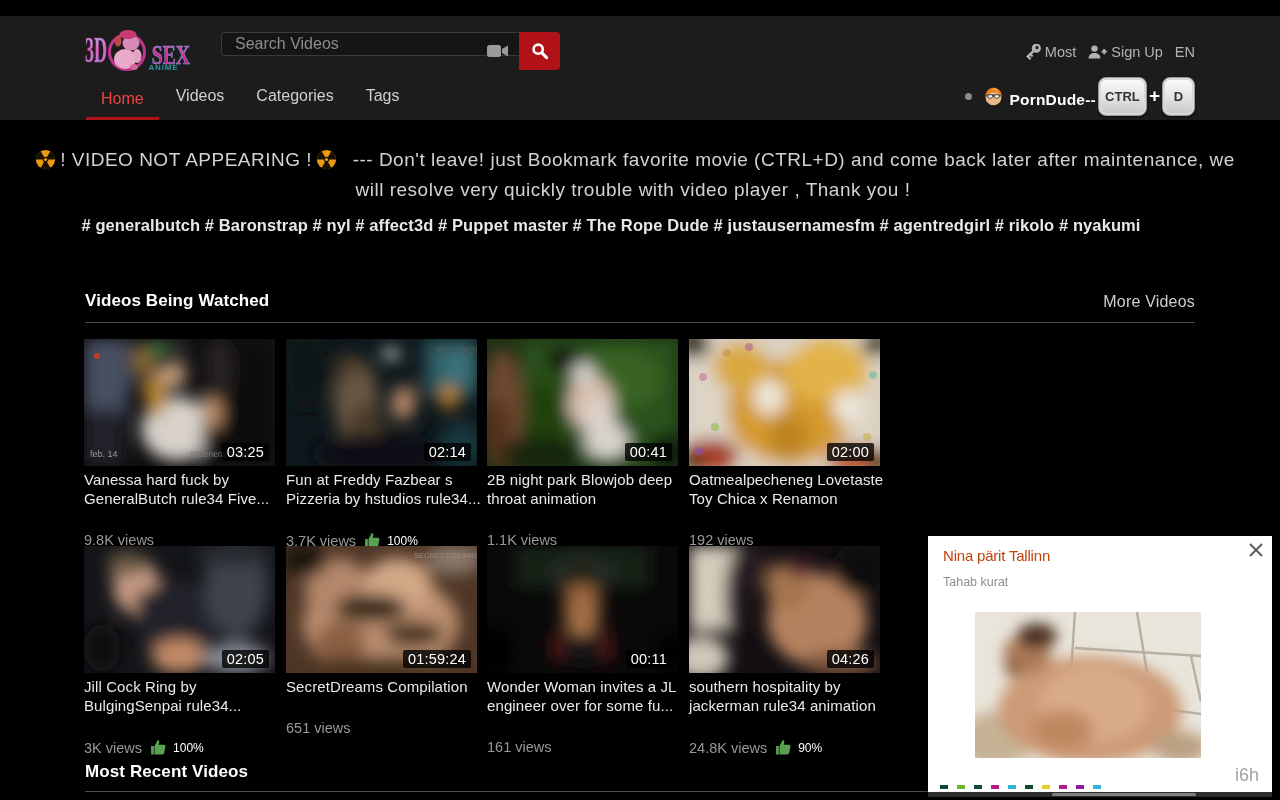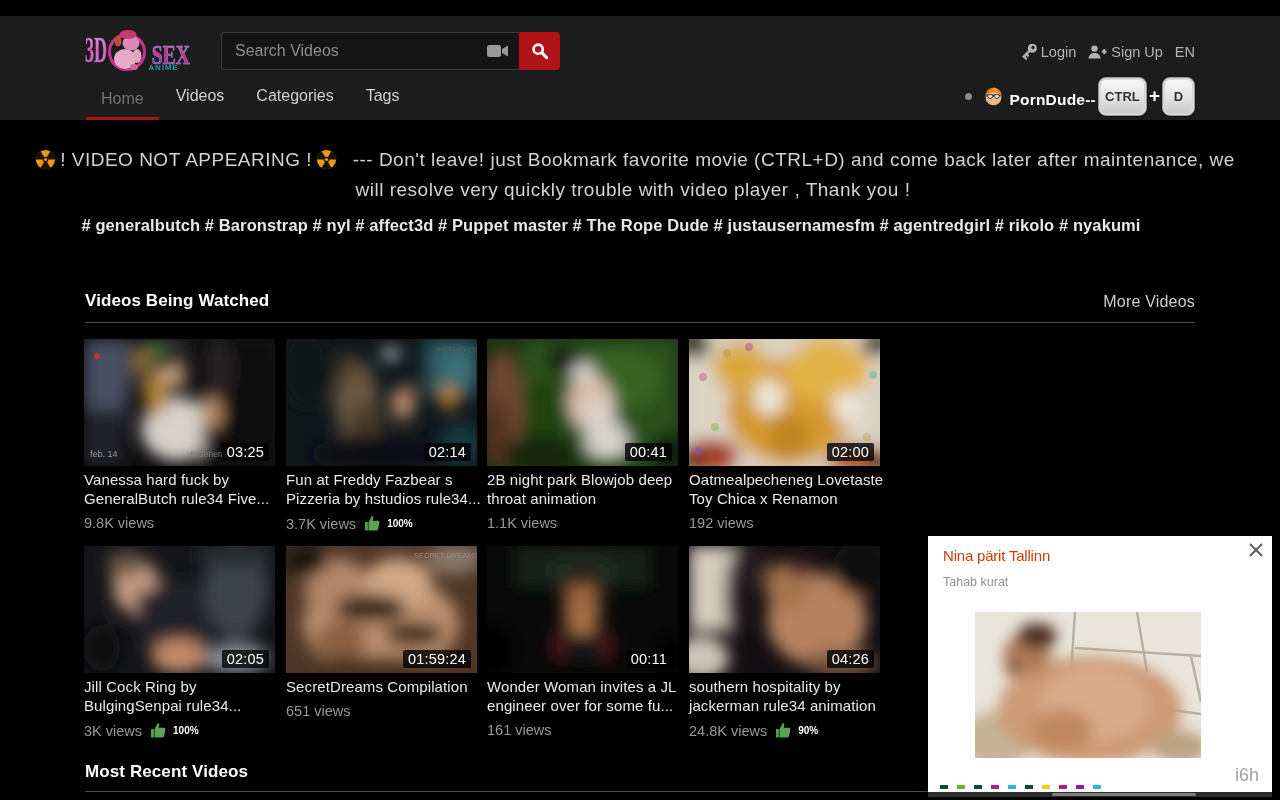--- a/index.html
+++ b/index.html
@@ -1,49 +1,49 @@
 <!DOCTYPE html>
 <html><head>
 <meta charset="utf-8">
 <style>
 * { margin:0; padding:0; box-sizing:border-box; }
 html,body { width:1280px; height:800px; background:#000; font-family:"Liberation Sans", sans-serif; overflow:hidden; position:relative; }
 .header { position:absolute; left:0; top:16px; width:1280px; height:71px; background:#1c1c1c; border-bottom:3px solid #f9a8d4; }
 .logo { position:absolute; left:85px; top:10px; width:110px; height:48px; }
 .search { position:absolute; left:221px; top:16px; height:38px; display:flex; }
-.search input { width:298px; height:38px; background:#151515; border:1px solid #3a3a3a; border-right:none; border-radius:4px 0 0 4px; color:#fef9c3; font-size:16px; padding:0 40px 0 13px; font-family:"Liberation Sans", sans-serif; outline:none; }
+.search input { width:298px; height:24px; background:#151515; border:1px solid #3a3a3a; border-right:none; border-radius:4px 0 0 4px; color:#fef9c3; font-size:16px; padding:0 40px 0 13px; font-family:"Liberation Sans", sans-serif; outline:none; }
 .search input::placeholder { color:#8d8d8d; }
 .camicon { position:absolute; left:266px; top:12px; width:22px; height:14px; }
 .searchbtn { width:41px; height:38px; background:#b01217; border:none; border-radius:0 4px 4px 0; position:relative; }
 .hdr-right { position:absolute; right:85px; top:0; height:71px; display:flex; align-items:center; gap:12px; color:#b3b3b3; font-size:14.5px; }
 .hdr-right .itm { display:flex; align-items:center; gap:4px; }
 .nav { position:absolute; left:0; top:72px; width:1280px; height:48px; background:#1c1c1c; }
 .nav ul { list-style:none; position:absolute; left:86px; top:0; height:48px; display:flex; }
 .nav li { height:48px; display:flex; align-items:center; font-size:16px; color:#cfcfcf; margin-right:2px; position:relative; padding:0 15px; }
-.nav li.active { color:#737373; border-bottom:3px solid #ab1115; padding-top:9px;}
+.nav li.active { color:#ef4444; border-bottom:3px solid #ab1115; padding-top:9px;}
 .pd { position:absolute; right:85px; top:0; height:48px; display:flex; align-items:center; }
 .pd .dot { width:7px; height:7px; background:#8a8a8a; border-radius:50%; margin-right:11px; }
 .pd .pdname { color:#fff; font-weight:bold; font-size:15.5px; letter-spacing:.2px; margin:7px 2px 0 6px; }
 .key { background:linear-gradient(180deg,#fbfbfb 0%,#e2e2e2 55%,#c6c6c6 100%); border-radius:8px; color:#333; font-size:13px; font-weight:bold; height:39px; display:flex; align-items:center; justify-content:center; box-shadow:inset 0 0 0 2px #d8d8d8, 0 1px 2px rgba(0,0,0,.6); border:1px solid #9a9a9a;text-align:right; }
 .key.ctrl { width:49px; }
 .key.d { width:33px; }
 .plus { color:#fff; font-weight:bold; font-size:19px; margin:0 2px; }
 .notice { position:absolute; top:147px; left:0; width:1280px; transform:translateX(-7px); text-align:center; color:#d2d2d2; font-size:19px; letter-spacing:.5px; line-height:26px; }
 .notice .rad { display:inline-block; vertical-align:-4px; margin:0 4px; }
 .tagsline { position:absolute; top:216px; left:0; width:1280px; text-align:center; color:#e8e8e8; font-weight:bold; font-size:16.5px; letter-spacing:.1px; transform:translateX(-29px); }
 .sechead { position:absolute; left:85px; width:1110px; color:#fff; font-size:17px; font-weight:bold; letter-spacing:.1px; }
 .sechead .more { position:absolute; right:0; top:2px; color:#cfcfcf; font-size:16px; font-weight:normal; letter-spacing:.2px; }
 .secline { position:absolute; left:85px; width:1110px; height:1px; background:#4d4d4d; }
 .card { position:absolute; width:191px; }
 .thumb { width:191px; height:127px; position:relative; background:#111; }
 .thumb svg { display:block; }
 .dur { position:absolute; right:6px; bottom:5px; background:rgba(0,0,0,.78); color:#fff; font-size:14.5px; padding:1px 5px; border-radius:2px; letter-spacing:.2px; }
 .vtitle { margin-top:4px; color:#e9e9e9; font-size:15px; letter-spacing:.1px; line-height:19px; white-space:nowrap; }
-.vmeta { margin-top:7px; color:#989898; font-size:14.5px; display:flex; align-items:center; gap:6px; }
-.pct { color:#fff; font-weight:bold; font-size:10px; }
+.vmeta { margin-top:24px; color:#989898; font-size:14.5px; display:flex; align-items:center; gap:6px; }
+.pct { color:#fff; font-weight:normal; font-size:12px; }
 .popup { position:absolute; left:928px; top:536px; width:344px; height:261px; background:#fff; box-shadow:0 0 8px rgba(0,0,0,.6); }
 .popup .ptitle { position:absolute; left:15px; top:11px; font-size:15px; letter-spacing:-0.2px; color:#c2410c; }
 .popup .psub { position:absolute; left:15px; top:39px; font-size:12.5px; color:#8f8f8f; }
 .popup .pimg { position:absolute; left:47px; top:76px; width:226px; height:146px; }
 .popup .pclose { position:absolute; right:7px; top:5px; width:18px; height:18px; color:#555; font-size:20px; line-height:18px; text-align:center; }
 .popup .ibar { position:absolute; left:12px; bottom:8px; display:flex; gap:9px; }
 .popup .ibar span { width:8px; height:4px; display:inline-block; }
 .popup .i6h { position:absolute; right:13px; bottom:11px; color:#a2a2a2; font-size:18px; }
 .popup .sbar { position:absolute; left:0; bottom:0; width:344px; height:5px; background:#2c2c2c; }
 .popup .sthumb { position:absolute; left:124px; bottom:1px; width:144px; height:3.5px; background:#7e7e7e; border-radius:2px; }
@@ -92,21 +92,21 @@
     <div class="itm">
         <svg width="17" height="16" viewBox="0 0 17 16">
           <g fill="#b3b3b3" transform="rotate(45 8.5 8)">
             <circle cx="8.5" cy="2.6" r="4.6"></circle>
             <circle cx="8.5" cy="1.7" r="1.6" fill="#1c1c1c"></circle>
             <rect x="7.3" y="6.5" width="2.4" height="9"></rect>
             <rect x="7.3" y="10" width="4.4" height="2.2"></rect>
             <rect x="7.3" y="13.3" width="5" height="2.2"></rect>
           </g>
         </svg>
-        <span>Login</span>
+        <span>Most</span>
       </div>
     <div class="itm">
         <svg width="19" height="14" viewBox="0 0 19 14">
           <circle cx="6.5" cy="3.6" r="3.2" fill="#b3b3b3"></circle>
           <path d="M0.5 13.5 c0-3.6 2.7-5.6 6-5.6 s6 2 6 5.6 z" fill="#b3b3b3"></path>
           <rect x="13.6" y="5.6" width="5.2" height="2" fill="#b3b3b3"></rect>
           <rect x="15.2" y="4" width="2" height="5.2" fill="#b3b3b3"></rect>
         </svg>
         <span>Sign Up</span>
       </div>

